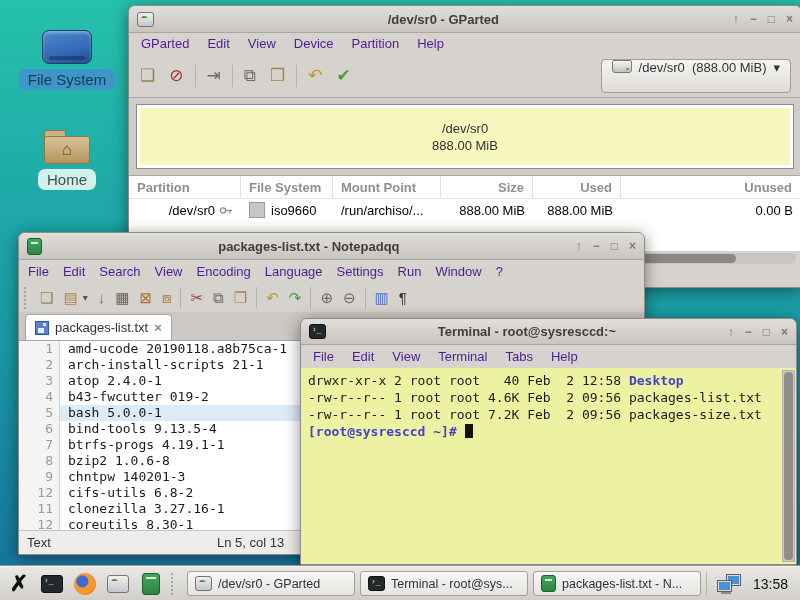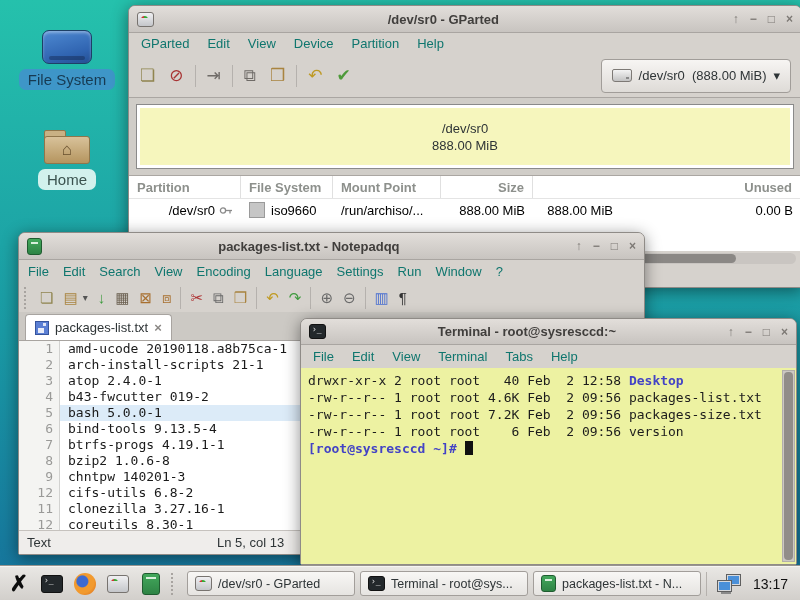--- a/index.html
+++ b/index.html
@@ -11,21 +11,21 @@
   .window{position:absolute;display:flex;flex-direction:column;
     background:var(--window_bg,#d6d2cd);border:1px solid #8f8b87;
     border-radius:7px 7px 2px 2px;box-shadow:0 3px 16px rgba(0,0,0,.45);}
   .titlebar{flex:0 0 26px;display:flex;align-items:center;gap:6px;padding:0 8px;
     background:linear-gradient(var(--titlebar_top,#e2deda),var(--titlebar_bottom,#c8c4c0));
     border-bottom:1px solid #a9a5a1;border-radius:6px 6px 0 0;}
   .titlebar .title{flex:1;text-align:center;font-size:13px;font-weight:bold;color:#403e3c;
     white-space:nowrap;overflow:hidden;}
   .win-controls{display:flex;gap:11px;font-size:12px;font-weight:bold;color:#7d7975;}
   .win-controls span{cursor:default;}
-  .menubar{display:flex;align-items:center;padding:0 3px;font-size:13px;color:#0f766e;}
+  .menubar{display:flex;align-items:center;padding:0 3px;font-size:13px;color:#4c1d95;}
   .menubar span{padding:3px 9px;}
   .toolbar{display:flex;align-items:center;padding:0 4px;}
   .tbtn{font-size:17px;line-height:1;padding:4px 7px;}
   .tsep{width:1px;height:22px;background:#b5b1ad;margin:0 4px;}
   .grip{width:5px;height:22px;border-left:2px dotted #a8a4a0;margin:0 4px 0 1px;}
   .mono{font-family:"DejaVu Sans Mono",monospace;}
   .pre{white-space:pre;}
 
   
   .mini{display:inline-block;border-radius:3px;}
@@ -35,21 +35,21 @@
     border-radius:7px 7px 0 0;background:conic-gradient(from -90deg,#c33 0 25%,#3a3 0 50%,transparent 0);}
   .ic-terminal{width:15px;height:13px;background:#23282b;border:1px solid #111;position:relative;}
   .ic-terminal:after{content:"›_";position:absolute;left:2px;top:0px;font-size:8px;color:#e8e8e8;
     font-family:"DejaVu Sans Mono",monospace;}
   .ic-nqq{width:13px;height:15px;background:linear-gradient(#43a85c,#2e8445);border:1px solid #1f5c30;position:relative;}
   .ic-nqq:after{content:"";position:absolute;left:3px;top:3px;right:3px;height:2px;background:#d8efdc;}
 
   
   #gparted{left:128px;top:5px;width:672px;height:281px;z-index:1;}
   #gparted .toolbar{flex:0 0 43px;}
-  #gp-combo{margin-left:auto;margin-right:6px;height:32px;display:flex;align-items:center;gap:7px;
+  #gp-combo{margin-left:auto;margin-right:6px;height:32px;display:flex;align-items:flex-start;gap:7px;
     padding:0 10px;font-size:13px;color:#2e3436;border:1px solid #a19d99;border-radius:4px;
     background:linear-gradient(#f7f5f3,#dedbd7);}
   .drive-glyph{width:18px;height:11px;border:1px solid #7d7975;border-radius:2px 2px 3px 3px;
     background:linear-gradient(#f4f4f4,#c2c2c2);position:relative;}
   .drive-glyph:after{content:"";position:absolute;right:2px;bottom:2px;width:3px;height:2px;background:#8a8a8a;}
   #gp-device-frame{flex:0 0 79px;background:#d0cdc8;border-top:1px solid #aaa6a2;border-bottom:1px solid #aaa6a2;
     padding:6px 7px;box-sizing:border-box;}
   #gp-device-box{height:100%;box-sizing:border-box;border:1px solid #8a8a8a;
     background:var(--partition_fill,#f6f6bd);box-shadow:inset 0 0 0 3px #fff;
     display:flex;flex-direction:column;align-items:center;justify-content:center;
@@ -209,20 +209,21 @@
       <div id="gp-device-box">
         <span>/dev/sr0</span>
         <span>888.00 MiB</span>
       </div>
     </div>
     <div class="gp-table gp-cells gp-head">
       <div class="c-part">Partition</div>
       <div class="c-fs">File System</div>
       <div class="c-mount">Mount Point</div>
       <div class="c-size">Size</div>
+      <div class="c-used">Used</div>
       <div class="c-unused">Unused</div>
     </div>
     <div class="gp-table gp-cells gp-row">
       <div class="c-part">
         <span>/dev/sr0</span>
         <svg width="14" height="9" viewBox="0 0 14 9">
           <circle cx="4" cy="4.5" r="2.6" fill="none" stroke="#8a8a8a" stroke-width="1.3"></circle>
           <line x1="6.8" y1="4.5" x2="13" y2="4.5" stroke="#8a8a8a" stroke-width="1.3"></line>
           <line x1="11" y1="4.5" x2="11" y2="7.5" stroke="#8a8a8a" stroke-width="1.3"></line>
         </svg>
@@ -367,21 +368,20 @@
       <span>Edit</span>
       <span>View</span>
       <span>Terminal</span>
       <span>Tabs</span>
       <span>Help</span>
     </div>
     <div id="term-content" class="mono">
       <div class="tline"><span>drwxr-xr-x 2 root root   40 Feb  2 12:58 </span><span class="dir">Desktop</span></div>
       <div class="tline">-rw-r--r-- 1 root root 4.6K Feb  2 09:56 packages-list.txt</div>
       <div class="tline">-rw-r--r-- 1 root root 7.2K Feb  2 09:56 packages-size.txt</div>
-      <div class="tline">-rw-r--r-- 1 root root    6 Feb  2 09:56 version</div>
       <div class="tline"><span class="prompt">[root@sysresccd ~]#</span><span id="term-cursor"></span></div>
       <div id="term-scroll">
           <div class="thumb"></div>
         </div>
     </div>
   </div>
 
   <div id="taskbar">
     <span class="launcher">
         <span class="xorg-glyph">✗</span>
@@ -415,16 +415,16 @@
     <span id="systray">
       <span class="monitors">
         <span class="mon m1">
             <span class="scr"></span>
           </span>
         <span class="mon m2">
             <span class="scr"></span>
           </span>
       </span>
     </span>
-    <span id="clock">13:17</span>
+    <span id="clock">13:58</span>
   </div>
 
 </div>
 
 </body></html>

